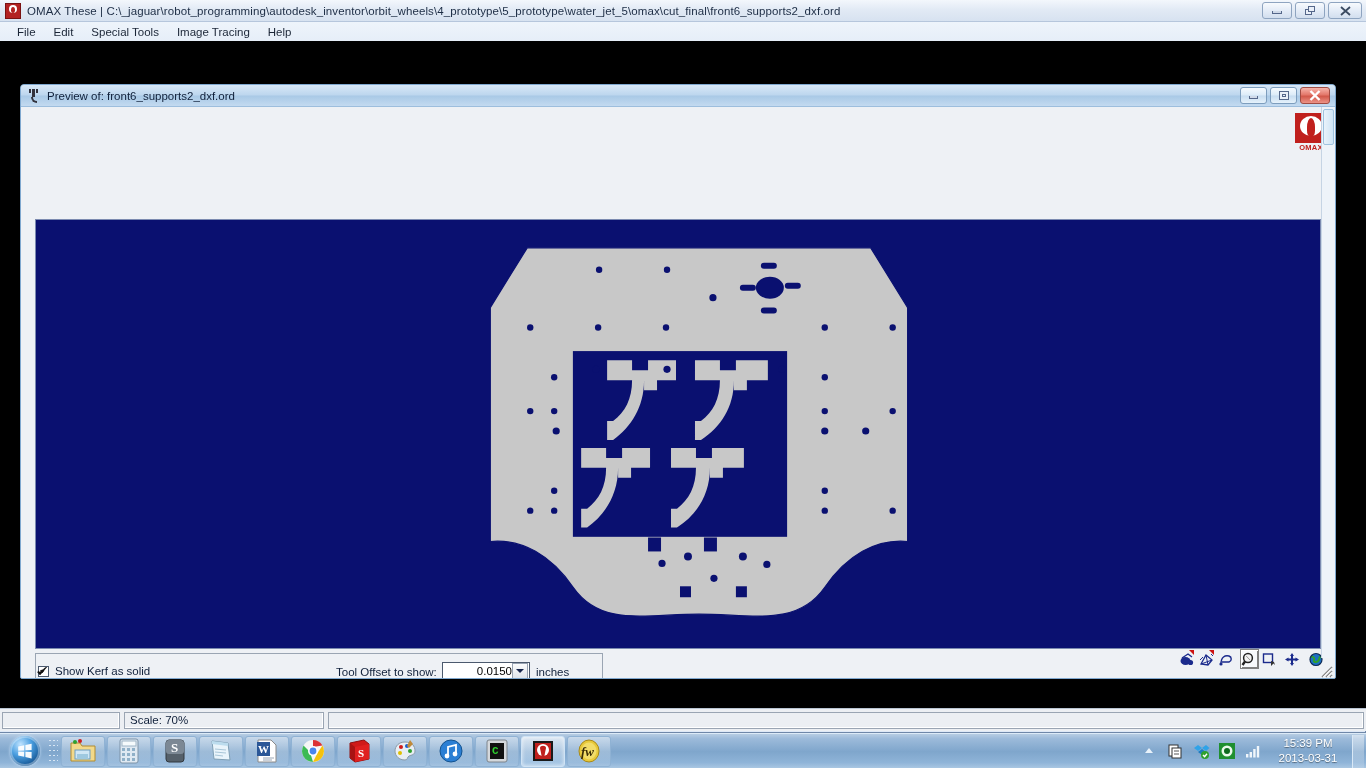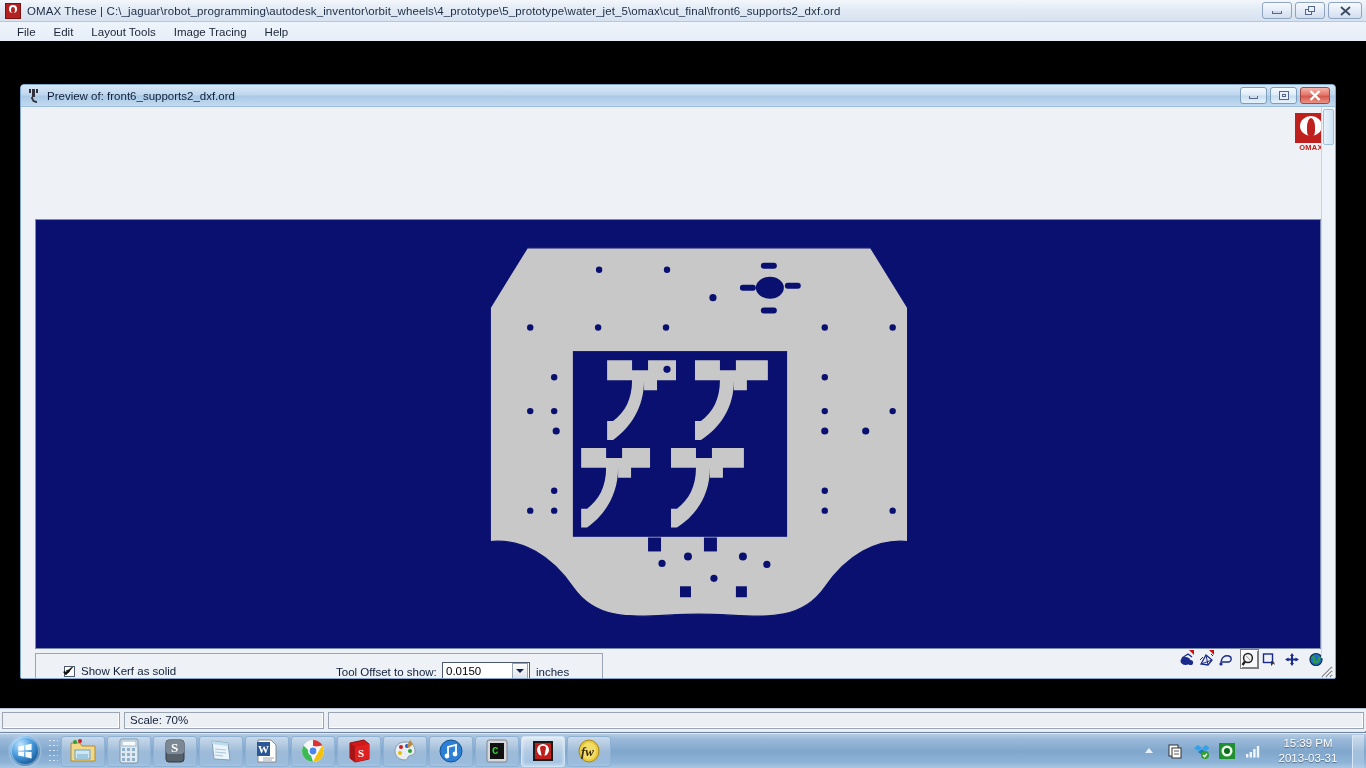--- a/index.html
+++ b/index.html
@@ -163,21 +163,21 @@
     line-height:13px; font-family:"DejaVu Sans", sans-serif;
   }
 
   #lbl-offset { position:absolute; left:300px; top:12px; font-size:11.5px; color:#10203a; }
   #offset-combo {
     position:absolute; left:406px; top:8px; width:88px; height:18px;
     background:#fff; border:1px solid #4c5a6e; display:flex; align-items:center;
   }
   #offset-combo input {
     border:none; outline:none; width:66px; height:18px; margin-left:3px;
-    font-family:"Liberation Sans", sans-serif; font-size:11.5px; color:#000; background:transparent;
+    font-family:"Liberation Sans", sans-serif; font-size:11.5px; color:#000; background:transparent;text-align:right;
   }
   #offset-combo .arrow {
     width:17px; height:16px; margin-left:auto; margin-right:1px;
     background: linear-gradient(180deg,#fbfcfd,#dfe4ea);
     border:1px solid #98a3b2; display:flex; align-items:center; justify-content:center;
   }
   #offset-combo .arrow .tri {
     width:0; height:0; border-left:4px solid transparent; border-right:4px solid transparent;
     border-top:4px solid #15234a;
   }
@@ -297,21 +297,21 @@
           <svg width="11" height="10" viewBox="0 0 11 10">
             <path d="M1 1 L10 9 M10 1 L1 9" stroke="#3a4a60" stroke-width="1.8" fill="none"></path>
           </svg>
         </div>
       </div>
     </div>
 
     <div id="menubar">
       <div class="menu-item">File</div>
       <div class="menu-item">Edit</div>
-      <div class="menu-item">Layout Tools</div>
+      <div class="menu-item">Special Tools</div>
       <div class="menu-item">Image Tracing</div>
       <div class="menu-item">Help</div>
     </div>
 
     <div id="client">
 
       <div id="preview-window">
 
         <div id="pw-title">
           <div id="pw-icon">
@@ -500,21 +500,21 @@
                 <circle cx="732" cy="346" r="3.6"></circle>
                 <circle cx="679" cy="360" r="3.6"></circle>
                 <rect x="645" y="368" width="11" height="11"></rect>
                 <rect x="701" y="368" width="11" height="11"></rect>
               </g>
             </svg>
           </div>
 
           <div id="opt-group">
 
-            <div class="chk-row" style="left:28px; top:11px;align-items:center;">
+            <div class="chk-row" style="left:2px; top:11px;align-items:center;">
               <span class="cbox checked"></span>
               <span>Show Kerf as solid</span>
             </div>
 
             <div id="lbl-offset">Tool Offset to show:</div>
             <div id="offset-combo">
               <input type="text" value="0.0150" style="">
               <span class="arrow">
                   <span class="tri"></span>
                 </span>

